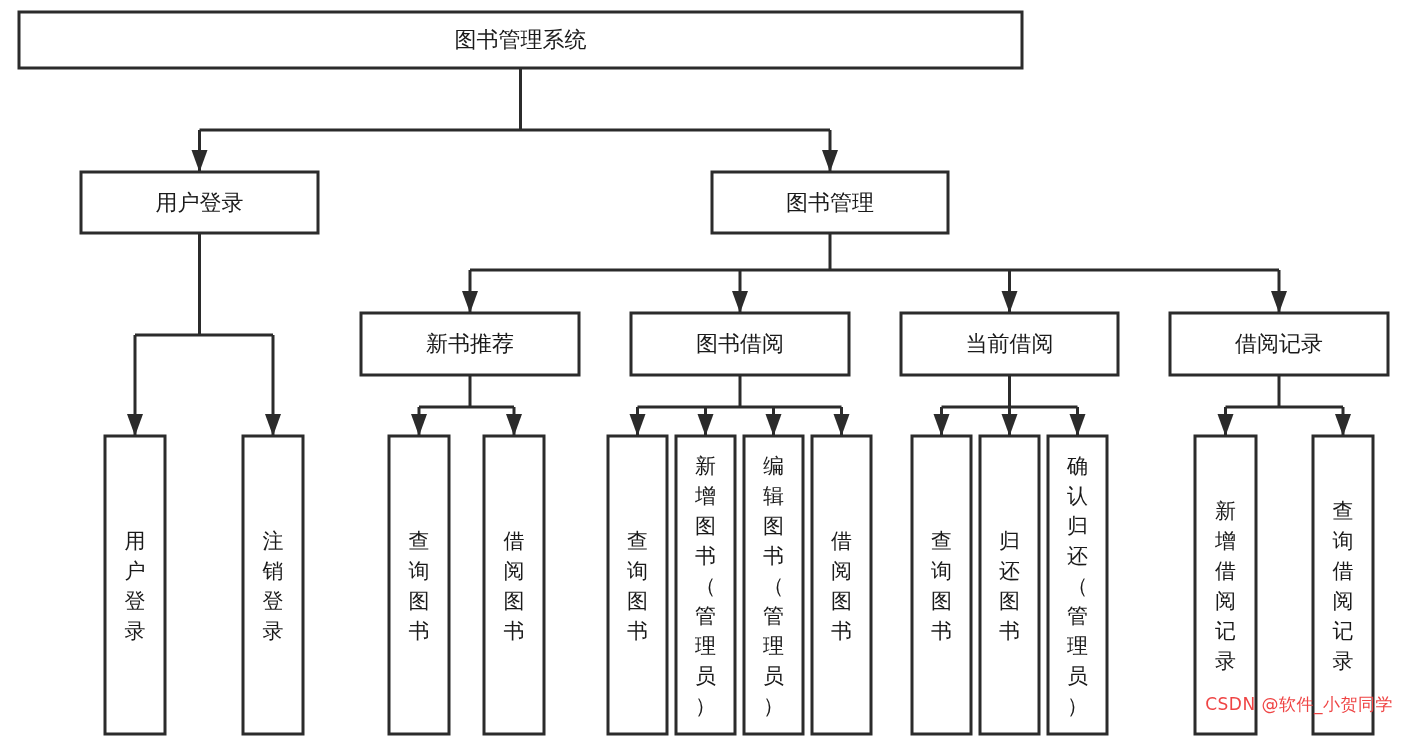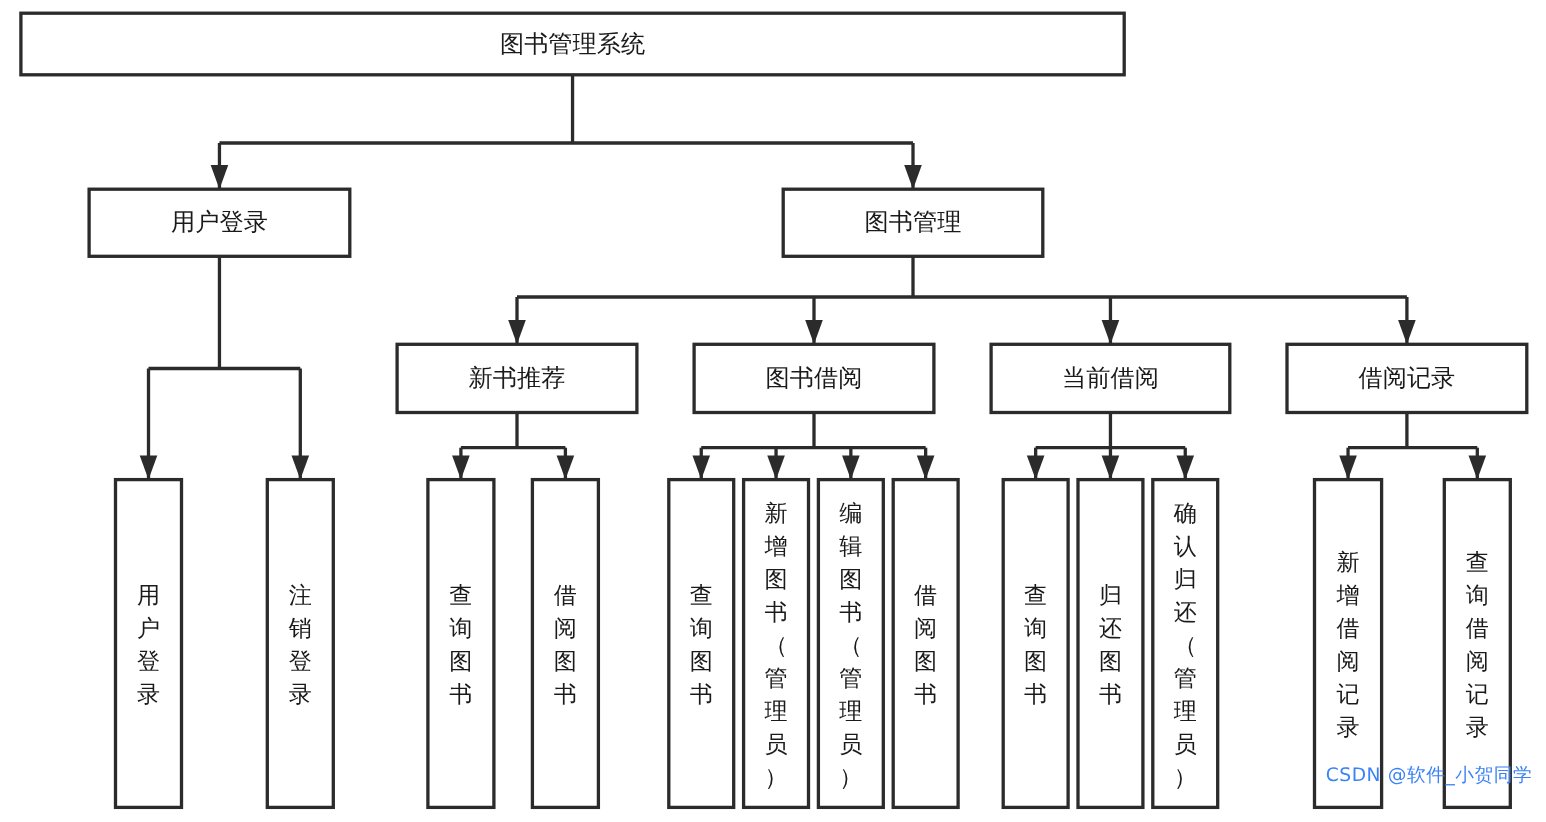--- a/index.html
+++ b/index.html
@@ -53,21 +53,21 @@
     stroke-linecap: butt;
   }
   .arrow-head {
     fill: #2b2b2b;
     stroke: none;
   }
   .watermark {
     position: absolute;
     right: 12px;
     bottom: 6px;
-    color: #3b82f6;
+    color: #ef4444;
     font-size: 17px;
     font-family: "DejaVu Sans", "Liberation Sans", sans-serif;
     white-space: nowrap;
     letter-spacing: 0.5px;
     user-select: none;
   }
 </style>
 </head>
 <body>
 

